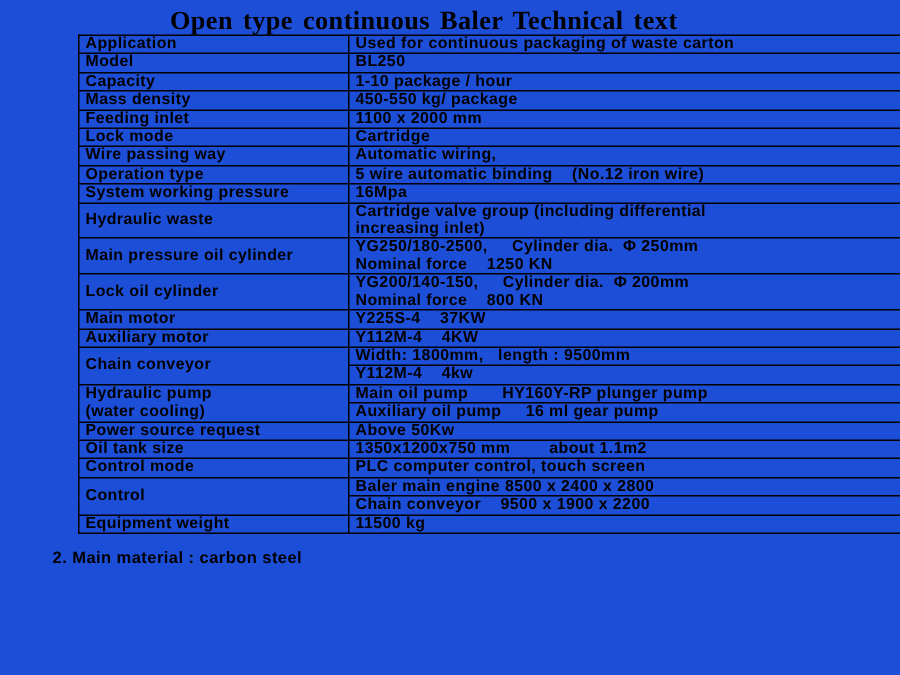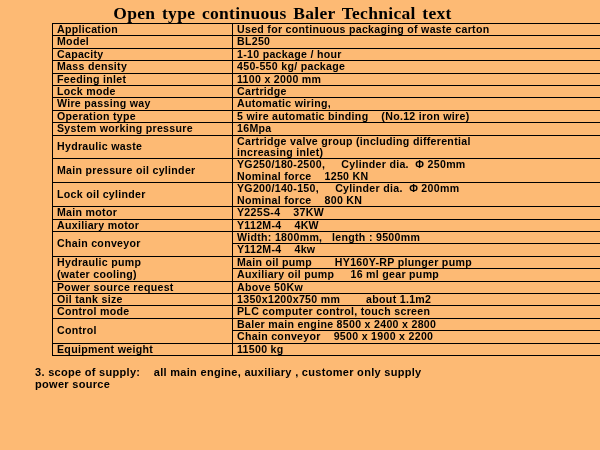--- a/index.html
+++ b/index.html
@@ -12,21 +12,21 @@
     height: 450px;
     overflow: hidden;
     font-family: "Liberation Sans", sans-serif;
     color: #000000;
   }
   .page {
     width: 600px;
     height: 450px;
     padding-top: 4px;
     box-sizing: border-box;
-    background: #fdba74;
+    background: #1d4ed8;
   }
   .title {
     font-family: "Liberation Serif", serif;
     font-weight: bold;
     font-size: 17.5px;
     line-height: 19px;
     letter-spacing: 0.3px;
     word-spacing: 2px;
     text-align: center;
     width: 565px;
@@ -168,15 +168,14 @@
         </tr>
         <tr>
           <td class="value-cell">Chain conveyor    9500 x 1900 x 2200</td>
         </tr>
         <tr>
           <td class="label-cell">Equipment weight</td>
           <td class="value-cell">11500 kg</td>
         </tr>
       </tbody>
   </table>
-  <p class="note">3. scope of supply:    all main engine, auxiliary , customer only supply
-power source</p>
+  <p class="note">2. Main material : carbon steel</p>
 </div>
 
 </body></html>

